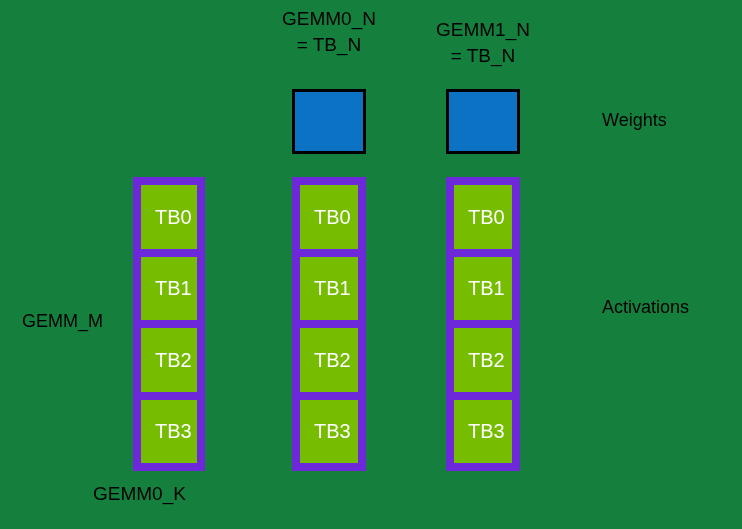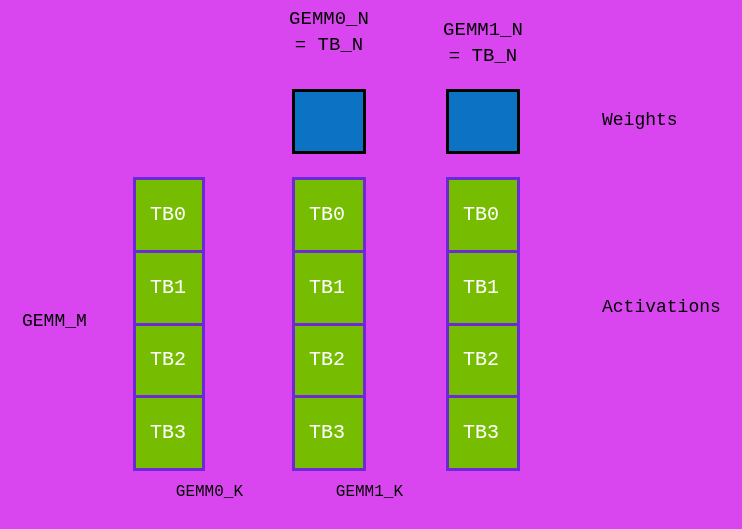--- a/index.html
+++ b/index.html
@@ -4,22 +4,22 @@
 <style>
   html, body {
     margin: 0;
     padding: 0;
     background: #ffffff;
   }
   #canvas {
     position: relative;
     width: 742px;
     height: 529px;
-    background: #d946ef;
-    font-family: Liberation Mono, monospace;
+    background: #15803d;
+    font-family: Liberation Sans, sans-serif;
     overflow: hidden;
   }
   .abs { position: absolute; }
 
   .top-label {
     font-size: 19px;
     line-height: 26px;
     text-align: center;
     color: #000000;
   }
@@ -32,21 +32,21 @@
   }
 
   
   .act-column {
     display: flex;
     flex-direction: column;
     box-sizing: border-box;
   }
   .act-cell {
     background: #76BC00;
-    border: 3px solid #6d28d9;
+    border: 8px solid #6d28d9;
     box-sizing: border-box;
     flex: 1 1 0;
     display: flex;
     align-items: center;
     justify-content: flex-start;
     position: relative;
   }
   .act-cell + .act-cell { border-top-width: 3px; margin-top: -3px; }
   .act-cell-label {
     color: #ffffff;
@@ -56,23 +56,23 @@
     letter-spacing: 0px;
     white-space: pre;
   }
 
   .side-label {
     font-size: 18px;
     color: #000000;
     white-space: pre;
   }
   .bottom-label {
-    font-size: 16px;
+    font-size: 19px;
     color: #000000;
-    text-align: right;
+    text-align: left;
     white-space: pre;
   }
 </style>
 </head>
 <body>
 
 <div id="canvas">
 
   <div class="abs top-label" style="left:254px; top:6px; width:150px;">
     <div>GEMM0_N</div>
@@ -134,15 +134,14 @@
       <span class="act-cell-label">TB3</span>
     </div>
   </div>
 
   <div class="abs side-label" style="left:22px; top:311px;">GEMM_M</div>
 
   <div class="abs side-label" style="left:602px; top:297px;">Activations</div>
 
   <div class="abs bottom-label" style="left:93px; top:483px; width:150px;">GEMM0_K</div>
 
-  <div class="abs bottom-label" style="left:253px; top:483px; width:150px;">GEMM1_K</div>
 
 </div>
 
 </body></html>

